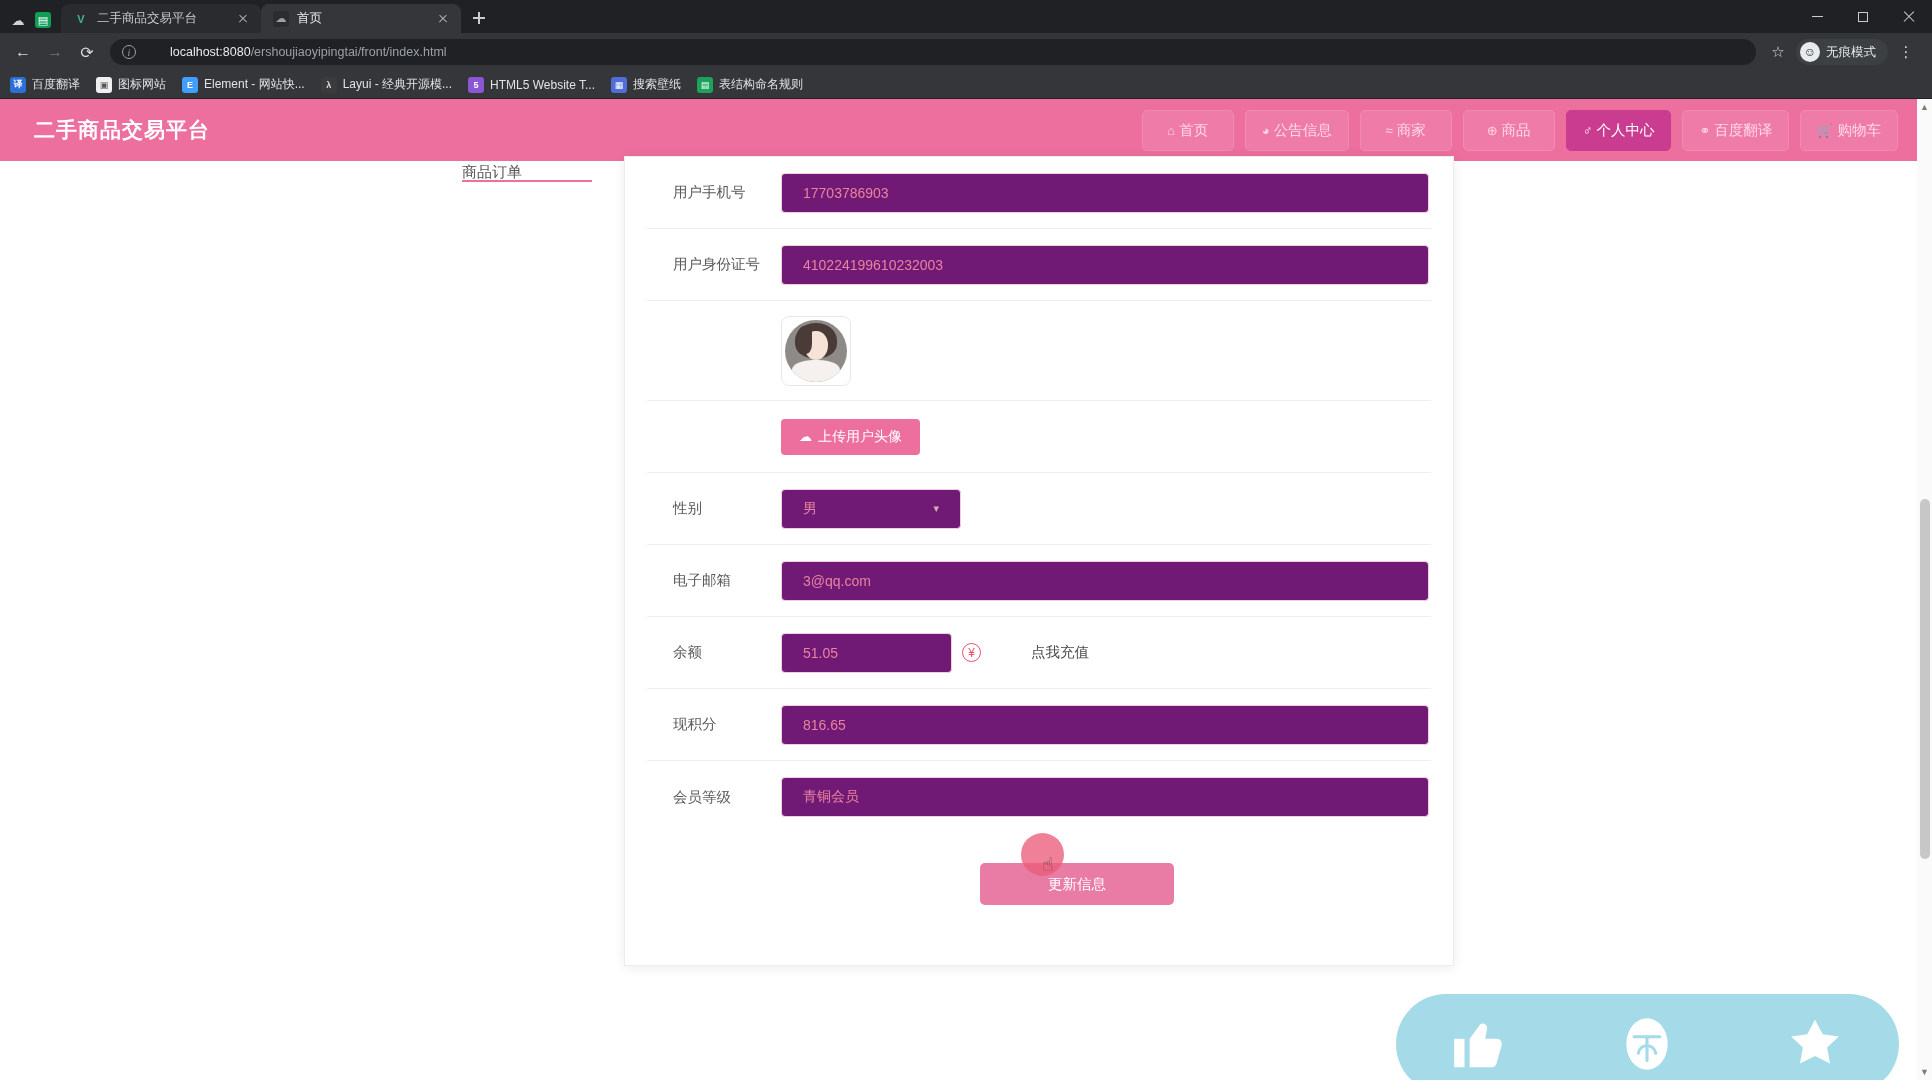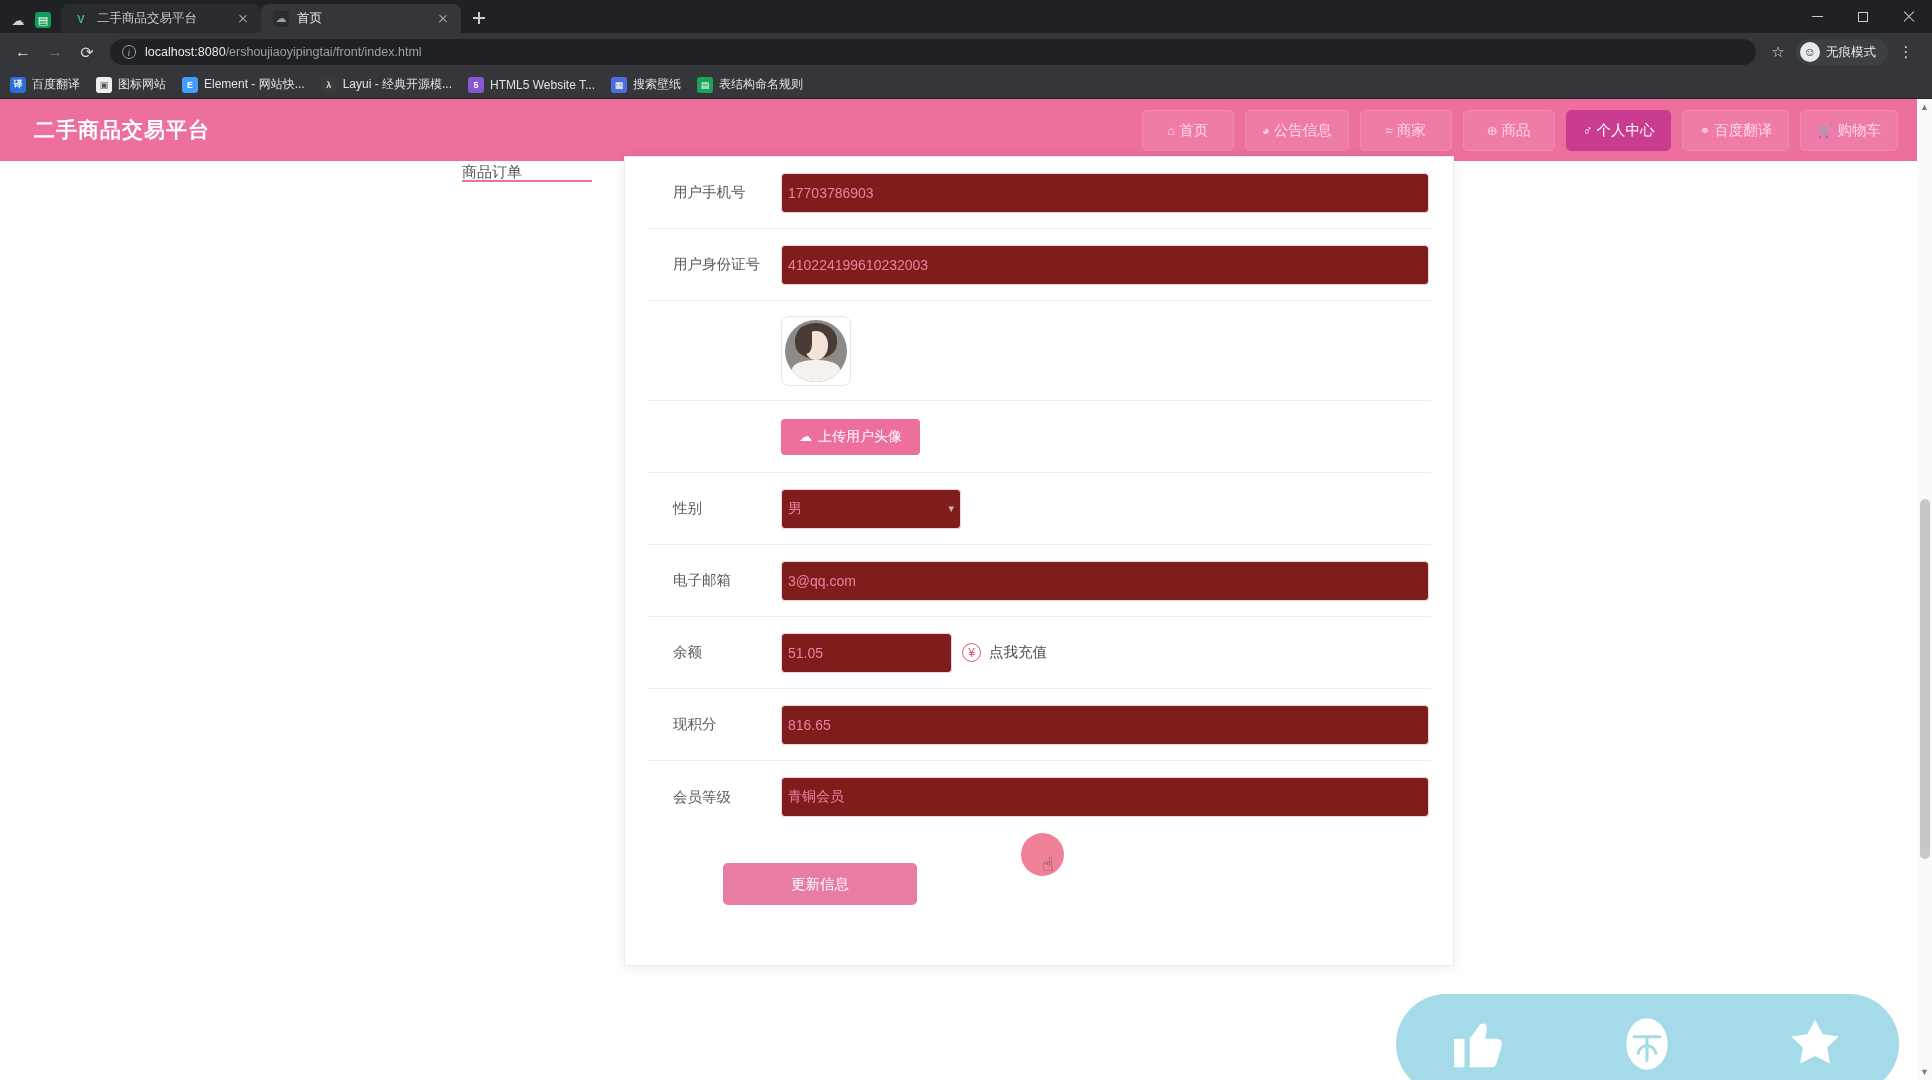--- a/index.html
+++ b/index.html
@@ -83,21 +83,21 @@
   .omnibox {
     flex: 1; height: 26px; background: #202124; border-radius: 13px;
     display: flex; align-items: center; padding: 0 12px; gap: 9px;
     margin: 0 6px; color: #e2e4e7; font-size: 12.5px;
   }
   .omnibox .info-ic {
     width: 14px; height: 14px; border-radius: 50%; border: 1.2px solid #9aa0a6;
     color: #9aa0a6; font-size: 10px; display:flex; align-items:center; justify-content:center;
     flex: none; font-style: italic; font-family: "Liberation Serif", serif;
   }
-  .omnibox .url { white-space: nowrap; }
+  .omnibox .url { white-space: nowrap; margin-left: 25px; }
   .omnibox .url .host { color: #e8eaed; }
   .omnibox .url .path { color: #9aa0a6; }
   .tb-right { display: flex; align-items: center; gap: 4px; padding-right: 4px; }
   .star-ic { color: #d7dadd; font-size: 15px; width: 28px; text-align: center; }
   .incognito-chip {
     height: 26px; background: #3c4043; border-radius: 13px; display: flex; align-items: center;
     gap: 6px; padding: 0 12px 0 4px; color: #e8eaed; font-size: 12.5px;
   }
   .incognito-chip .hat {
     width: 20px; height: 20px; border-radius: 50%; background: #e8eaed; color: #202124;
@@ -157,21 +157,21 @@
   .form { padding: 0 22px; }
   .frow {
     display: flex; align-items: center; min-height: 72px;
     border-bottom: 1px solid #eeeeee; padding: 0 2px;
   }
   .frow:last-child { border-bottom: none; }
   .flabel { width: 132px; flex: none; color: #5a5a5a; font-size: 14.5px; padding-left: 24px; }
   .fctl { flex: 1; display: flex; align-items: center; gap: 10px; position: relative; }
   .inp {
     height: 40px; width: 100%; border: 1px solid #f0d2dd; border-radius: 4px;
-    background: #7f1d1d; color: #e8839f; font-size: 14px; padding: 0 6px;
+    background: #701a75; color: #e8839f; font-size: 14px; padding: 0 21px;
     display: flex; align-items: center;
   }
   .inp.short { width: 171px; }
   .inp.sel { width: 180px; justify-content: space-between; }
   .chev { color: #c9b2bb; font-size: 11px; }
 
   .avatar-wrap { padding-left: 0; }
   .avatar {
     width: 70px; height: 70px; border-radius: 8px; border: 1px solid #e7e7e7;
     background: #fff; padding: 3px; overflow: hidden;
@@ -191,23 +191,23 @@
   }
   .btn-upload { background: #ec6f9e; }
   .btn-upload .cloud { font-size: 13px; }
 
   .recharge { display: flex; align-items: center; gap: 8px; white-space: nowrap; }
   .yen {
     width: 19px; height: 19px; border-radius: 50%; border: 1.4px solid #e8526c;
     color: #e8526c; font-size: 12px; display: flex; align-items: center; justify-content: center;
     flex: none;
   }
-  .recharge-txt { color: #4b4b4b; font-size: 14.5px; }
-
-  .actions { display: flex; align-items: center; padding: 30px 22px 34px 22px; gap: 0; }
+  .recharge-txt { color: #4b4b4b; font-size: 14.5px; margin-left: 42px; }
+
+  .actions { display: flex; align-items: center; padding: 30px 22px 34px 22px; gap: 0; flex-direction: column; }
   .btn-update {
     width: 194px; height: 42px; background: #e87ca4; border-radius: 5px; color: #fff;
     font-size: 14.5px; display: flex; align-items: center; justify-content: center;
     margin-left: 76px;
   }
   .btn-logout {
     width: 235px; height: 40px; background: #f01414; border-radius: 4px; color: #fff;
     font-size: 14.5px; display: flex; align-items: center; justify-content: center;
     margin-left: 156px;
   }

